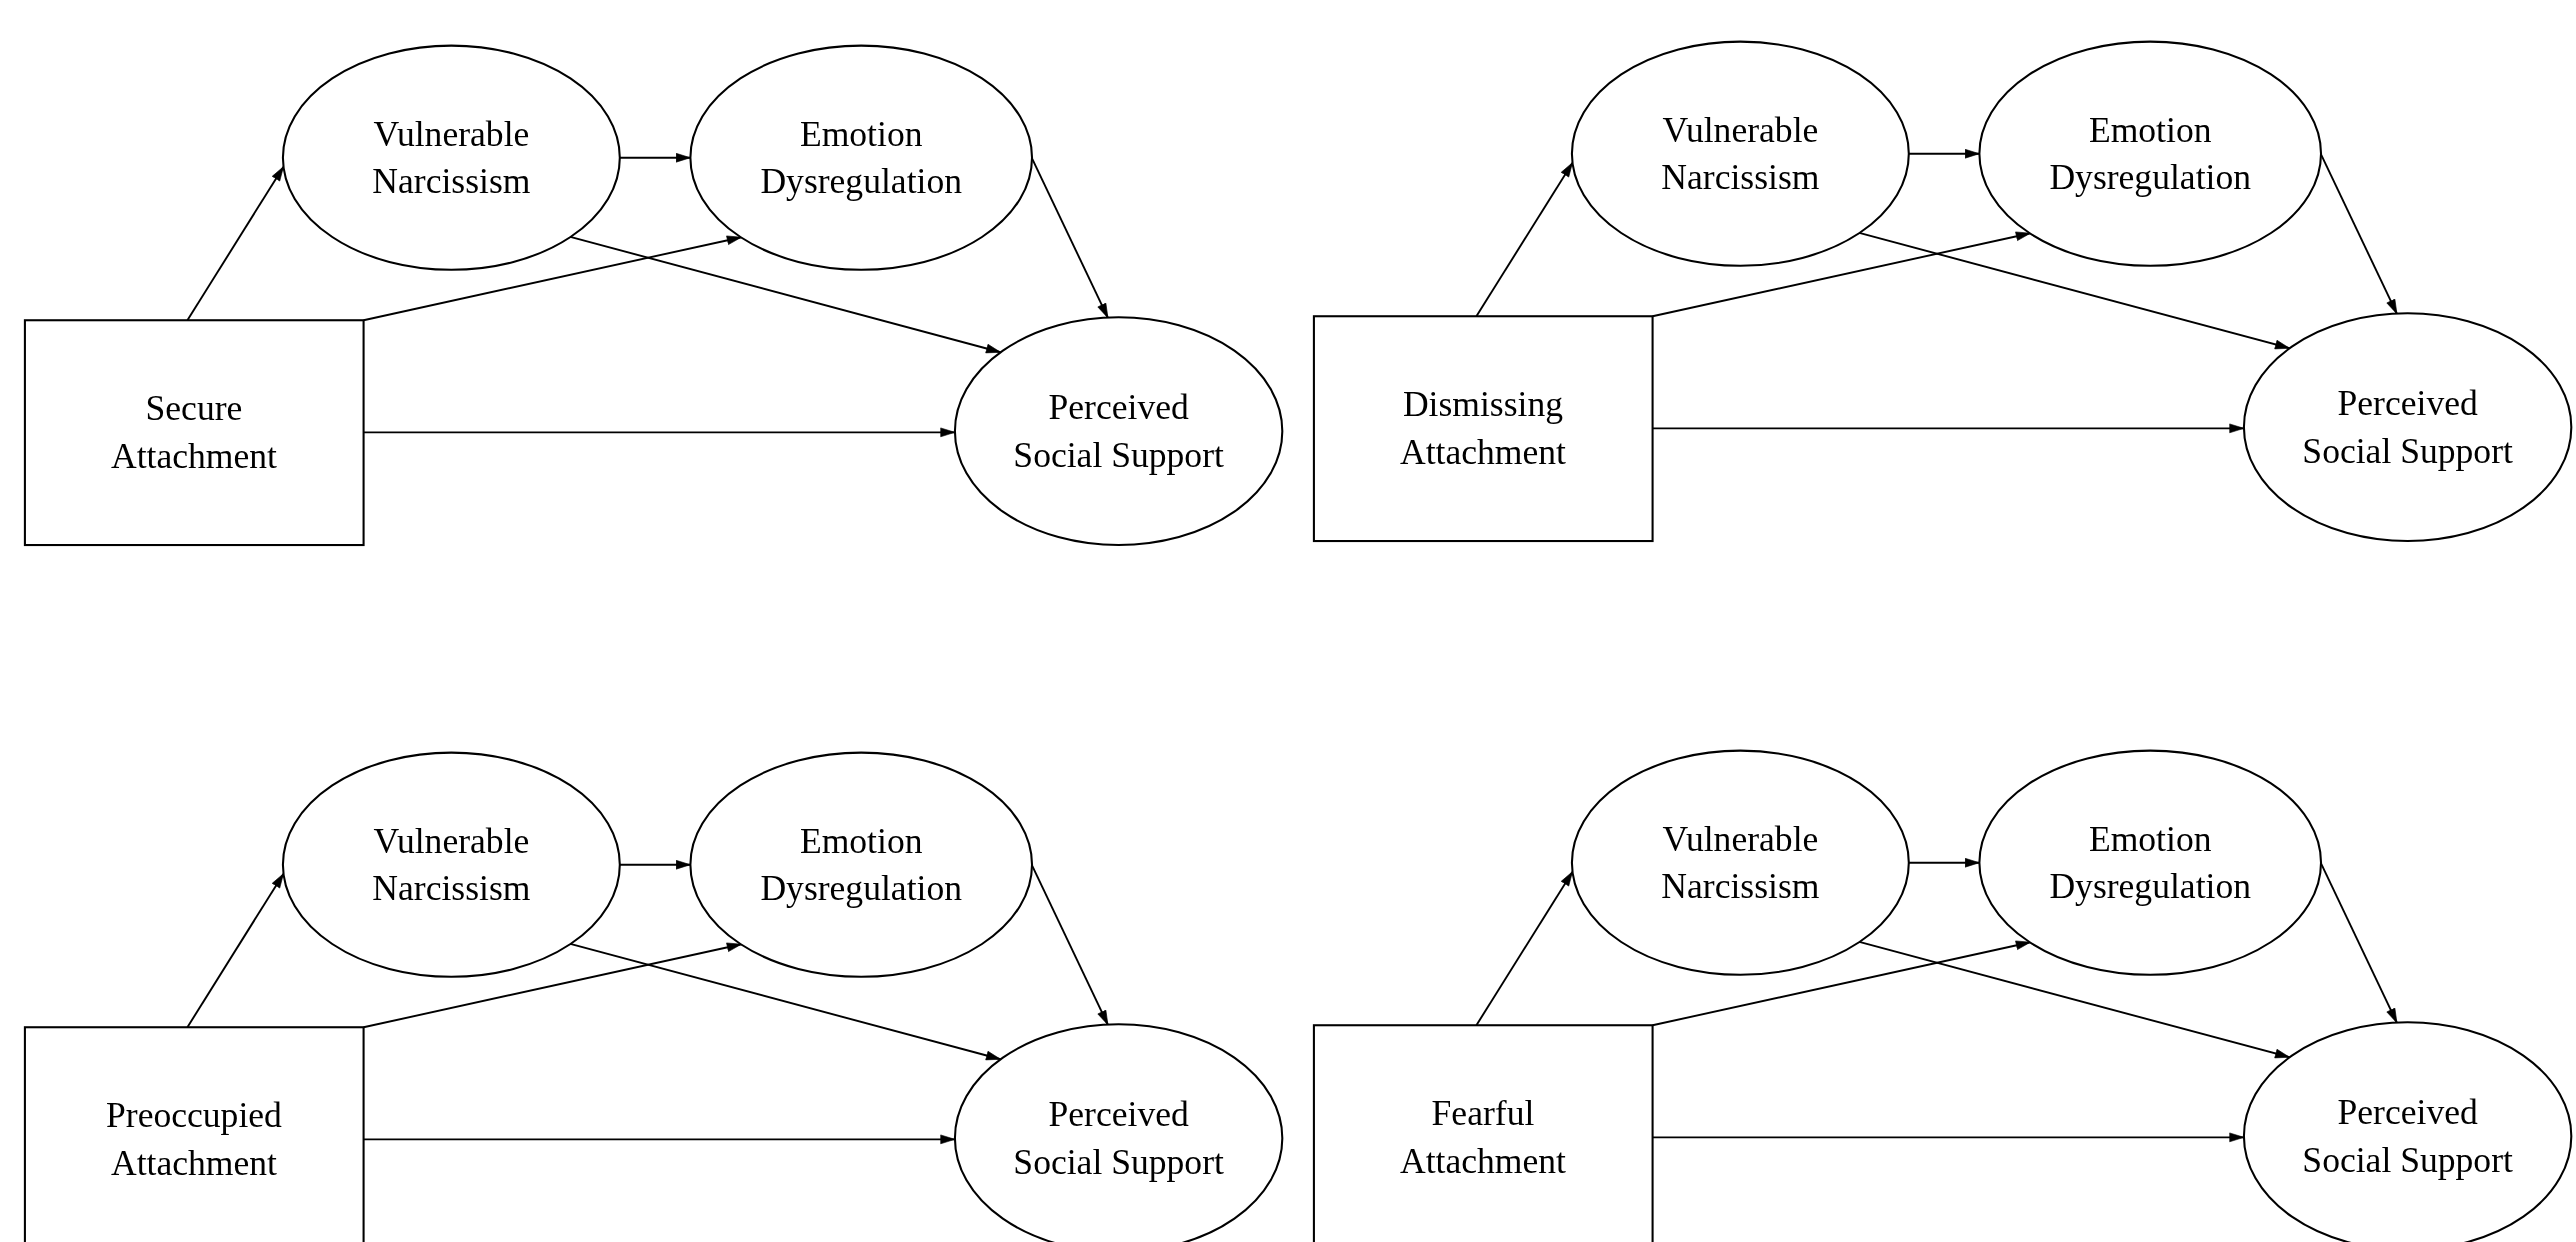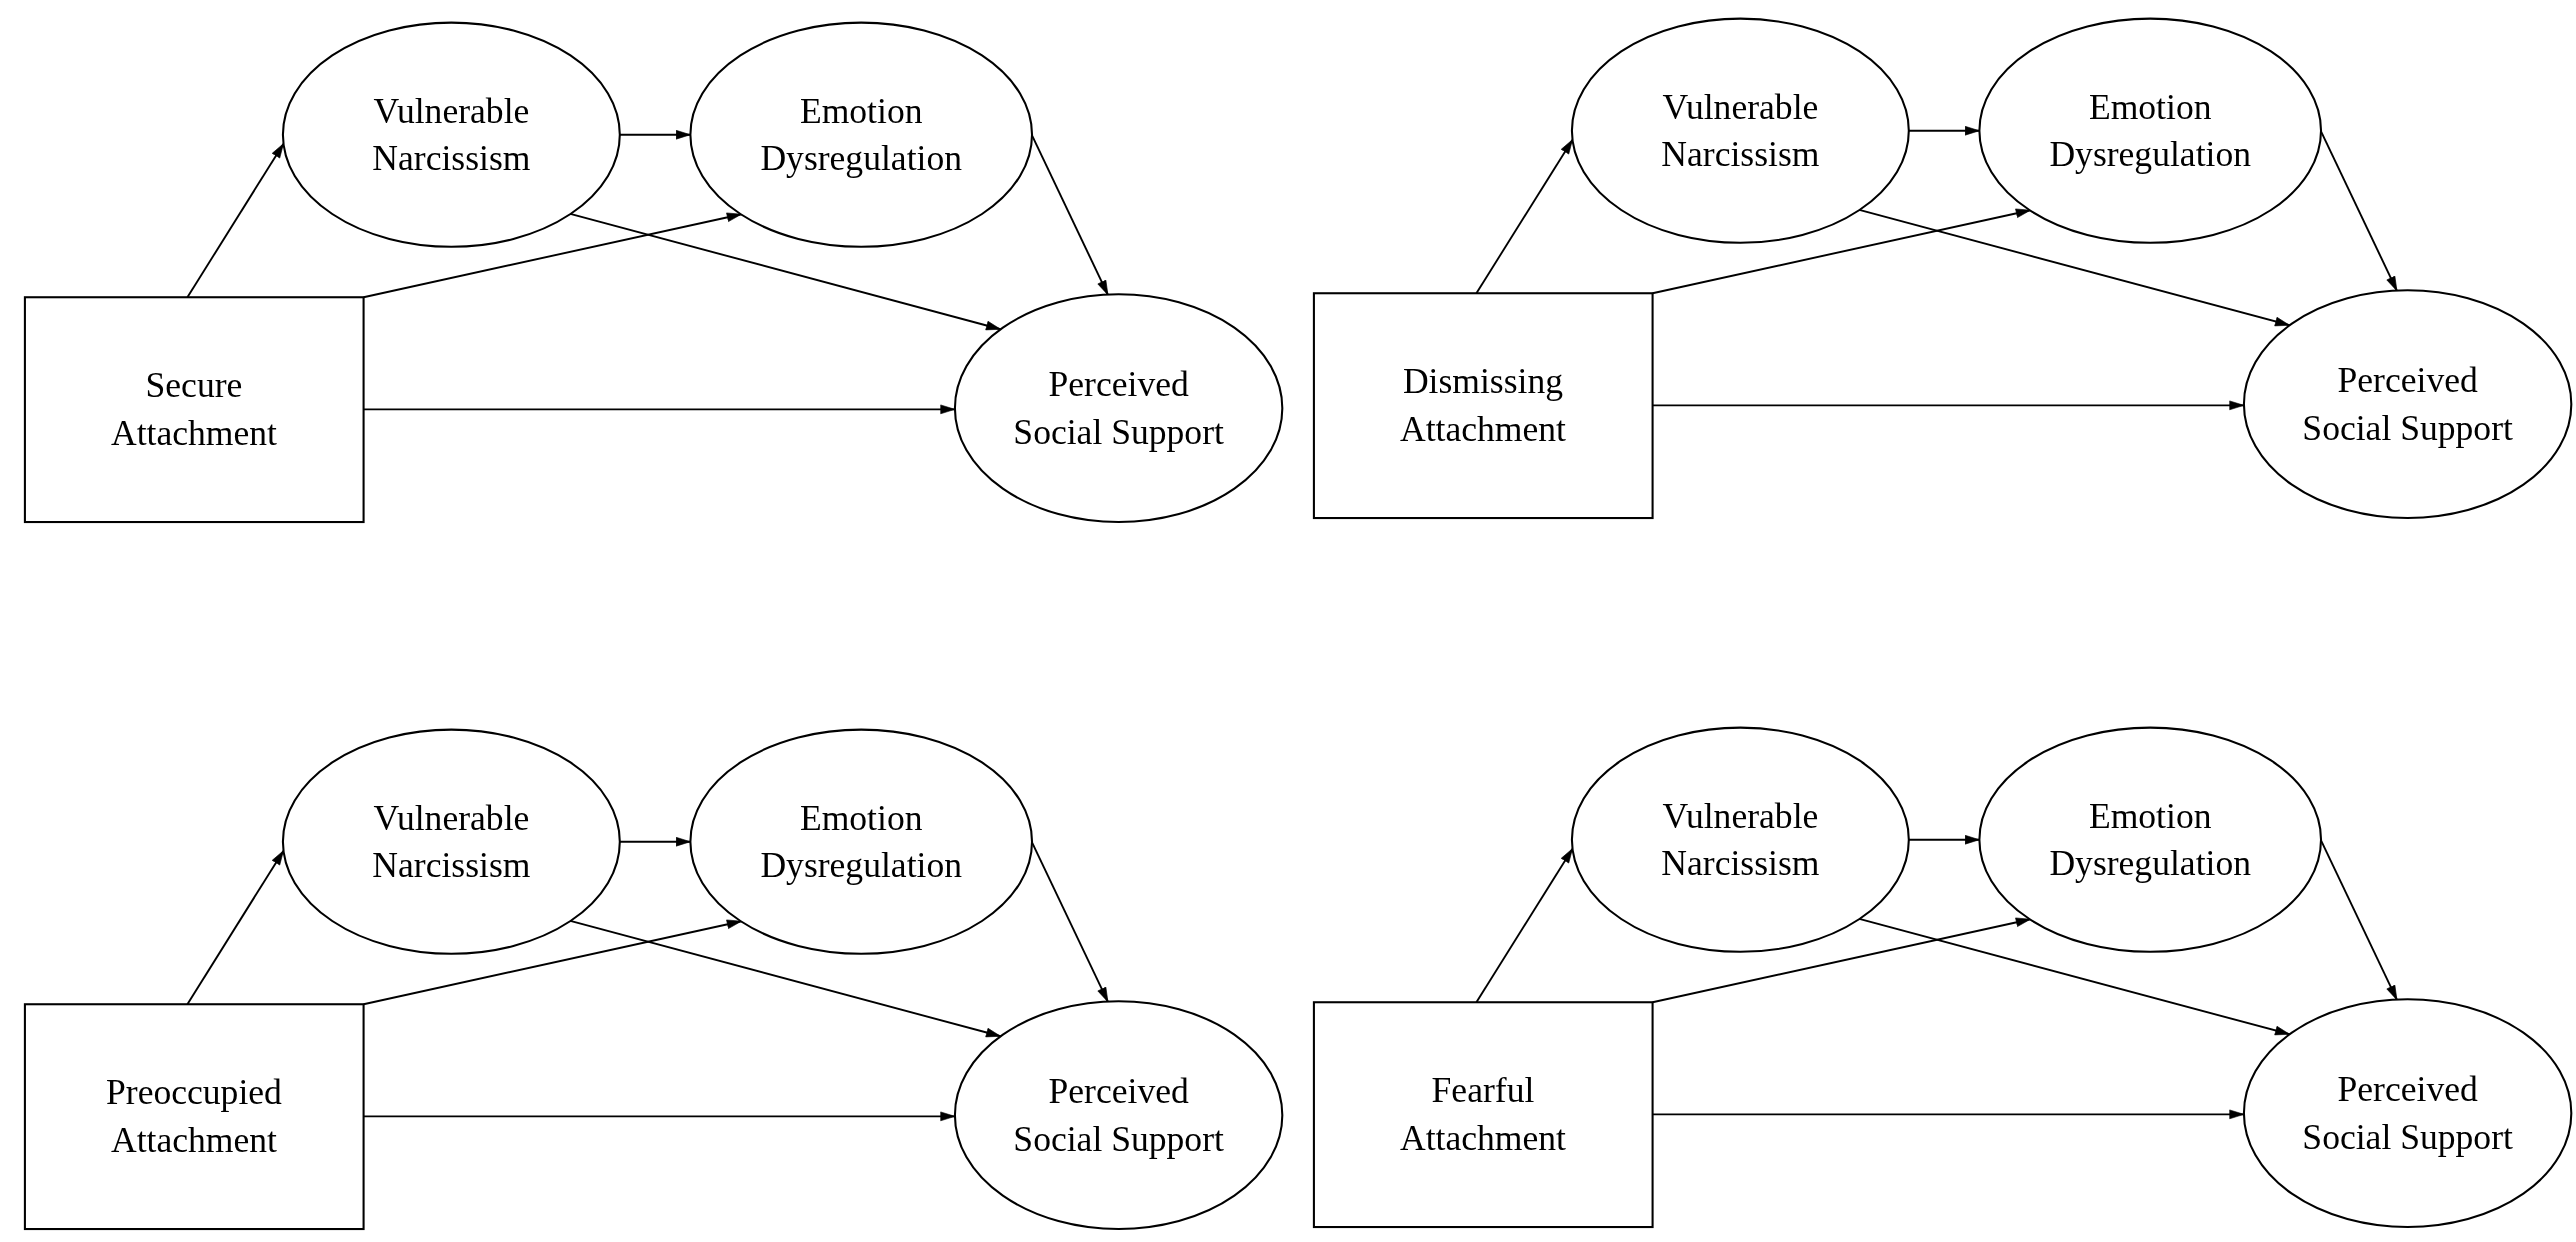--- a/index.html
+++ b/index.html
@@ -4,21 +4,21 @@
 <style>
   html, body { margin: 0; padding: 0; background: #ffffff; }
   #figure-canvas {
     position: relative;
     width: 2576px;
     height: 1243px;
     background: #ffffff;
     overflow: hidden;
     font-family: "Liberation Serif", serif;
   }
-  .diagram { position: absolute; width: 1293px; height: 534px; }
+  .diagram { position: absolute; width: 1293px; height: 534px; margin-top: 23px; }
   .diagram svg { display: block; }
   .shape { fill: #ffffff; stroke: #000000; stroke-width: 3.5px; }
   .path-line { stroke: #000000; stroke-width: 3.2px; fill: none; }
   .node-label {
     font-family: "Liberation Serif", serif;
     font-size: 60px;
     fill: #000000;
     text-anchor: middle;
   }
 </style>

